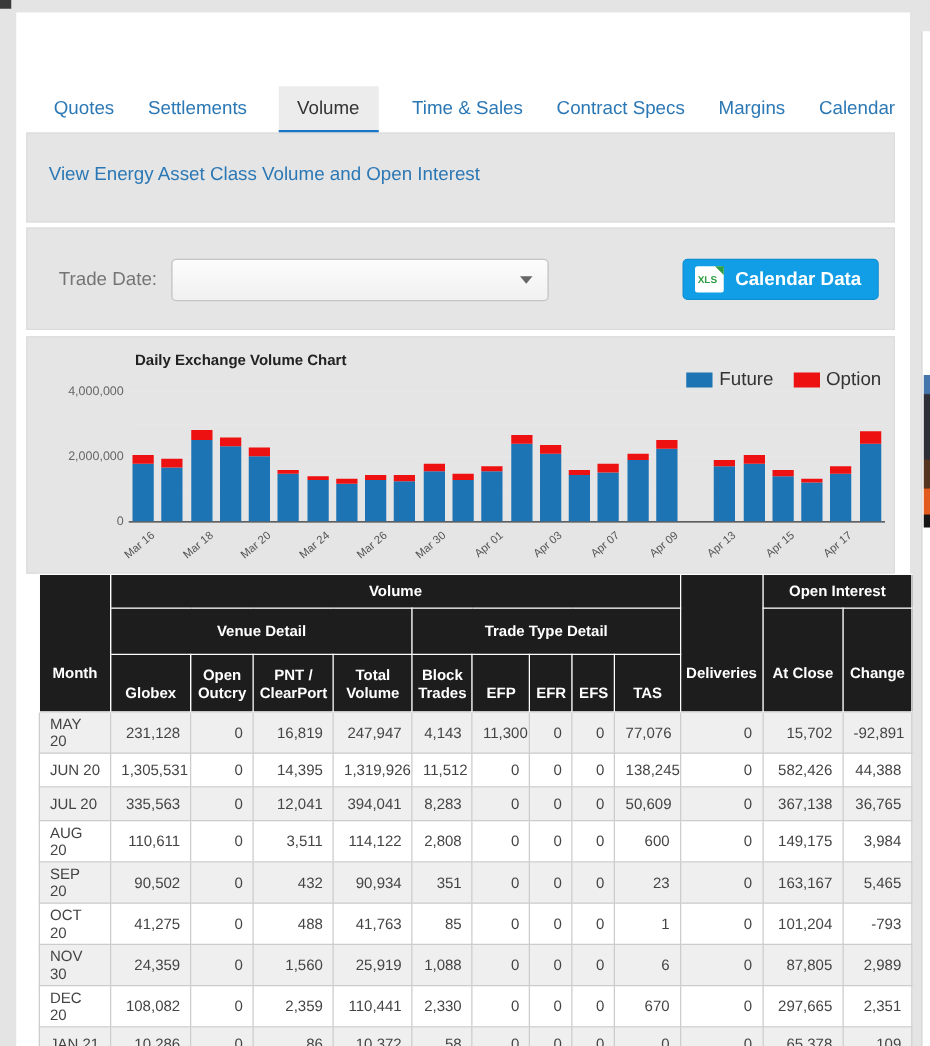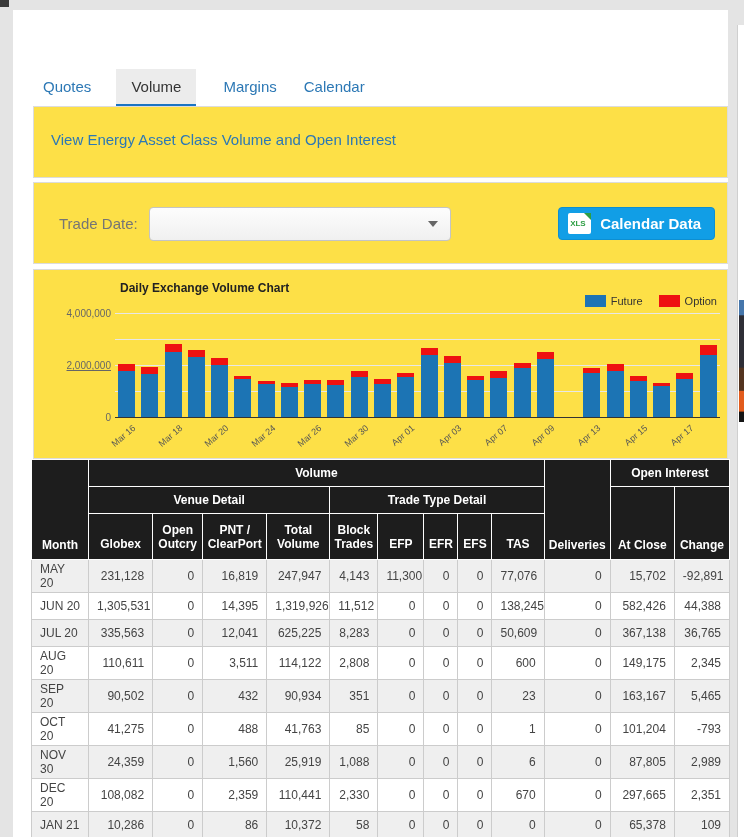--- a/index.html
+++ b/index.html
@@ -41,22 +41,22 @@
   }
   .tab {
     font-size: 15px; color: #2c78b5; padding: 9px 0 10px 0; margin-right: 27px;
     cursor: pointer; white-space: nowrap;
   }
   .tab.active {
     background: #ececec; color: #333; padding: 9px 15px 9px 15px;
     border-bottom: 4px solid #1a74c4; margin-left: -2px;
   }
   .box {
-    position: absolute; left: 20px; width: 695px;
-    background: #fde047; border: 1px solid #dcdcdc;
+    position: absolute; left: 8px; width: 695px;
+    background: #e5e5e5; border: 1px solid #dcdcdc;
   }
   .link-box { top: 96px; height: 72px; }
   .energy-link {
     position: absolute; left: 17px; top: 24px; font-size: 15px; color: #2c78b5;
     text-decoration: none; cursor: pointer;
   }
   .trade-box { top: 172px; height: 82px; }
   .trade-label {
     position: absolute; left: 25px; top: 32px; font-size: 15px; color: #757575;
   }
@@ -88,21 +88,21 @@
     position: absolute; right: 0; top: 0; width: 0; height: 0;
     border-left: 7px solid transparent; border-top: 7px solid #2e9e44;
   }
   .chart-box { top: 259px; height: 190px; }
   .chart-title {
     position: absolute; left: 86px; top: 11px; font-size: 12px;
     font-weight: bold; color: #222;
   }
   .legend {
     position: absolute; right: 10px; top: 25px; display: flex; align-items: center;
-    font-size: 11px; color: #333;
+    font-size: 15px; color: #333;
   }
   .swatch { width: 21px; height: 12px; display: inline-block; margin-right: 5px; }
   .legend .gap { width: 16px; }
   .ylabel {
     position: absolute; left: 0; width: 77px; text-align: right;
     font-size: 10px; color: #666; line-height: 13px;
   }
   .plot {
     position: absolute; left: 81px; top: 43px; width: 605px; height: 105px;
     border-bottom: 1px solid #333;
@@ -116,23 +116,23 @@
   }
   table.vol-table {
     position: absolute; left: 18px; top: 449px; width: 699px;
     border-collapse: collapse; font-size: 12px; table-layout: fixed;
   }
   .vol-table th {
     background: #1d1d1d; color: #fff; font-weight: bold;
     border: 1px solid #fdfdfd; text-align: center; padding: 3px 4px;
   }
   .vol-table thead tr.r1 th { height: 27px; }
-  .vol-table thead tr.r2 th { height: 27px; }
+  .vol-table thead tr.r2 th { height: 37px; }
   .vol-table thead tr.r3 th { height: 46px; vertical-align: bottom; padding-bottom: 8px; }
-  .vol-table th.vbottom { vertical-align: bottom; padding-bottom: 7px; }
+  .vol-table th.vbottom { vertical-align: bottom; padding-bottom: 24px; }
   .vol-table td {
     border: 1px solid #cccccc; height: 27px; padding: 2px 8px;
     text-align: right; color: #444; background: #fff;
   }
   .vol-table td.month { text-align: left; }
   .vol-table tbody tr.odd td { background: #efefef; }
   .right-sliver {
     position: absolute; left: 737px; top: 25px; width: 8px; height: 812px;
     background: #fff; border-left: 1px solid #cfcfcf;
   }
@@ -146,21 +146,24 @@
 <body>
 
 <div class="corner-artifact"></div>
 
 <div class="card">
 
 
 
   <div class="tabs" id="tabs">
       <div class="tab">Quotes</div>
+      <div class="tab">Settlements</div>
       <div class="tab active">Volume</div>
+      <div class="tab">Time &amp; Sales</div>
+      <div class="tab">Contract Specs</div>
       <div class="tab">Margins</div>
       <div class="tab">Calendar</div>
     </div>
 
   <div class="box link-box">
     <a class="energy-link">View Energy Asset Class Volume and Open Interest</a>
   </div>
 
   <div class="box trade-box">
     <span class="trade-label">Trade Date:</span>
@@ -235,21 +238,21 @@
         <div class="bar" style="left: 515px; bottom: 0px; width: 17px; height: 36px; background: rgb(28, 116, 180);"></div>
         <div class="bar" style="left: 515px; bottom: 36px; width: 17px; height: 5px; background: rgb(238, 17, 17);"></div>
         <div class="bar" style="left: 538px; bottom: 0px; width: 17px; height: 31px; background: rgb(28, 116, 180);"></div>
         <div class="bar" style="left: 538px; bottom: 31px; width: 17px; height: 3px; background: rgb(238, 17, 17);"></div>
         <div class="bar" style="left: 561px; bottom: 0px; width: 17px; height: 38px; background: rgb(28, 116, 180);"></div>
         <div class="bar" style="left: 561px; bottom: 38px; width: 17px; height: 6px; background: rgb(238, 17, 17);"></div>
         <div class="bar" style="left: 585px; bottom: 0px; width: 17px; height: 62px; background: rgb(28, 116, 180);"></div>
         <div class="bar" style="left: 585px; bottom: 62px; width: 17px; height: 10px; background: rgb(238, 17, 17);"></div>
       </div>
   <div class="ylabel" style="top: 37px;">4,000,000</div>
-      <div class="ylabel" style="top: 89px; text-decoration: underline;">2,000,000</div>
+      <div class="ylabel" style="top: 89px;">2,000,000</div>
       <div class="ylabel" style="top: 141px;">0</div>
       <div class="xlabel" style="left: 51px; top: 153px;">Mar 16</div>
       <div class="xlabel" style="left: 98px; top: 153px;">Mar 18</div>
       <div class="xlabel" style="left: 144px; top: 153px;">Mar 20</div>
       <div class="xlabel" style="left: 191px; top: 153px;">Mar 24</div>
       <div class="xlabel" style="left: 237px; top: 153px;">Mar 26</div>
       <div class="xlabel" style="left: 284px; top: 153px;">Mar 30</div>
       <div class="xlabel" style="left: 330px; top: 153px;">Apr 01</div>
       <div class="xlabel" style="left: 377px; top: 153px;">Apr 03</div>
       <div class="xlabel" style="left: 423px; top: 153px;">Apr 07</div>
@@ -329,21 +332,21 @@
           <td>138,245</td>
           <td>0</td>
           <td>582,426</td>
           <td>44,388</td>
         </tr>
         <tr class="odd">
           <td class="month">JUL 20</td>
           <td>335,563</td>
           <td>0</td>
           <td>12,041</td>
-          <td>625,225</td>
+          <td>394,041</td>
           <td>8,283</td>
           <td>0</td>
           <td>0</td>
           <td>0</td>
           <td>50,609</td>
           <td>0</td>
           <td>367,138</td>
           <td>36,765</td>
         </tr>
         <tr class="even">
@@ -352,21 +355,21 @@
           <td>0</td>
           <td>3,511</td>
           <td>114,122</td>
           <td>2,808</td>
           <td>0</td>
           <td>0</td>
           <td>0</td>
           <td>600</td>
           <td>0</td>
           <td>149,175</td>
-          <td>2,345</td>
+          <td>3,984</td>
         </tr>
         <tr class="odd">
           <td class="month">SEP 20</td>
           <td>90,502</td>
           <td>0</td>
           <td>432</td>
           <td>90,934</td>
           <td>351</td>
           <td>0</td>
           <td>0</td>

